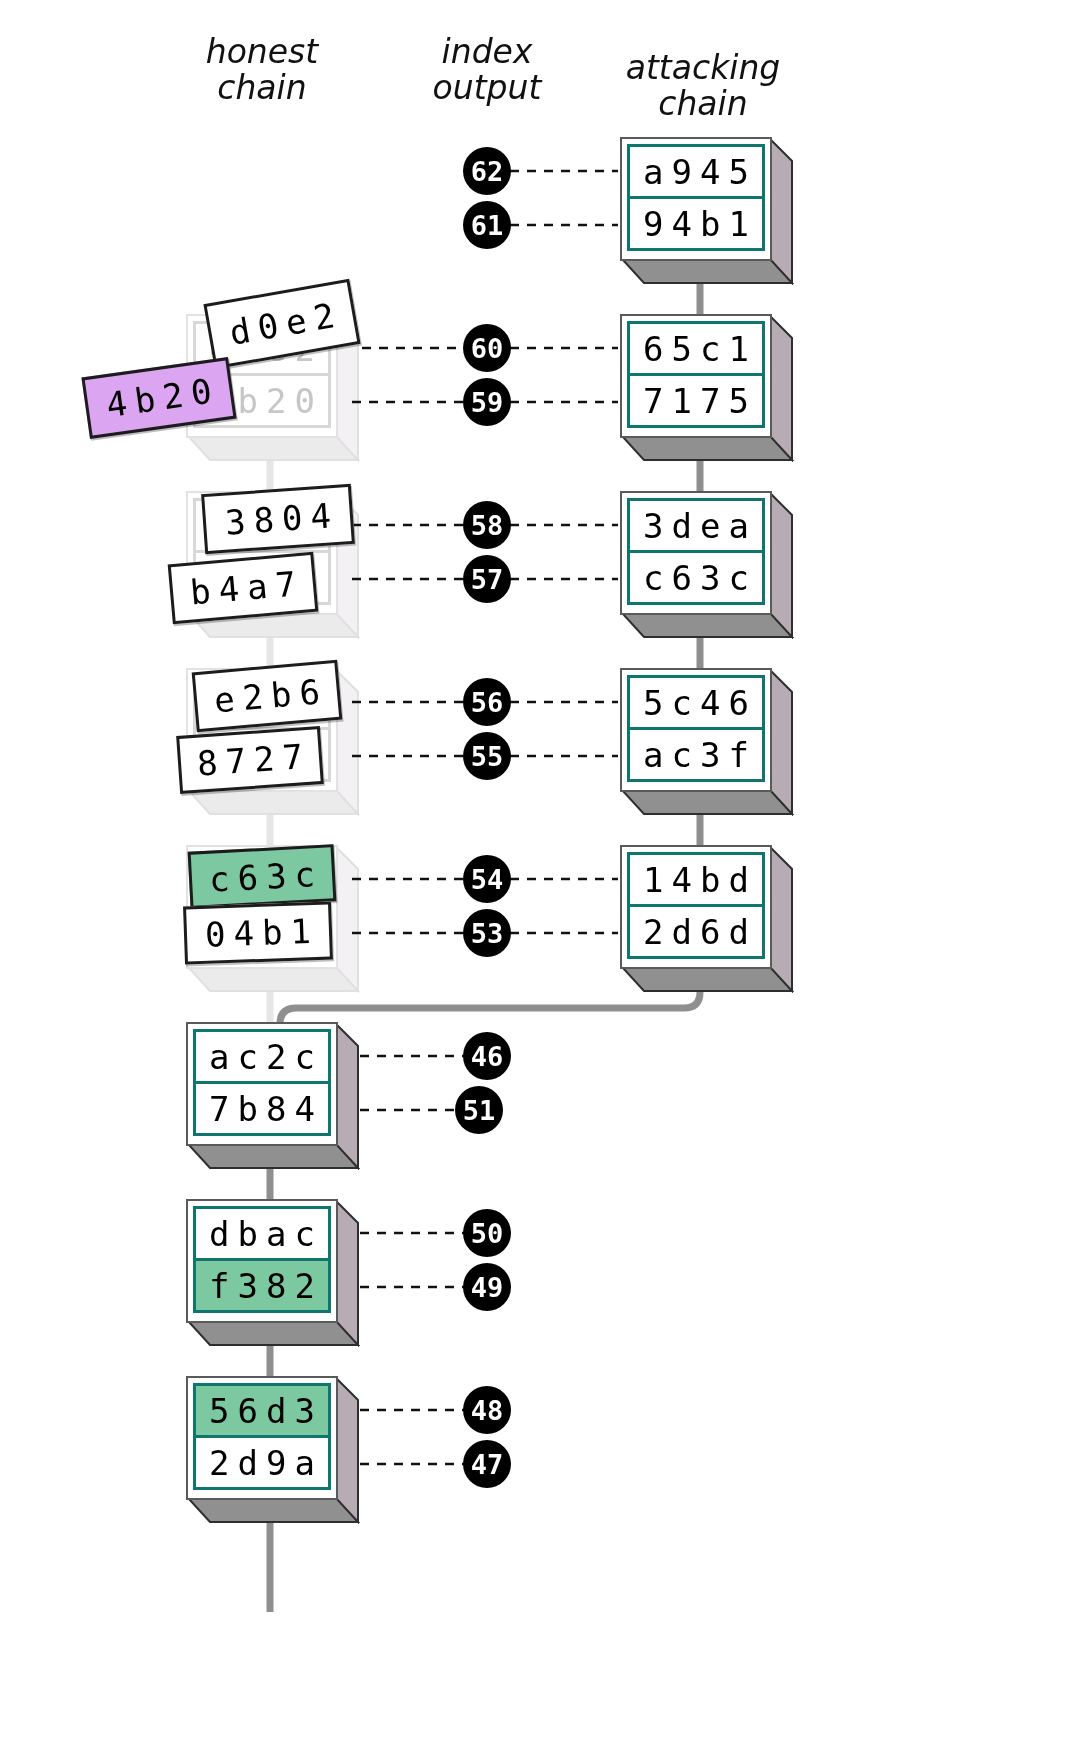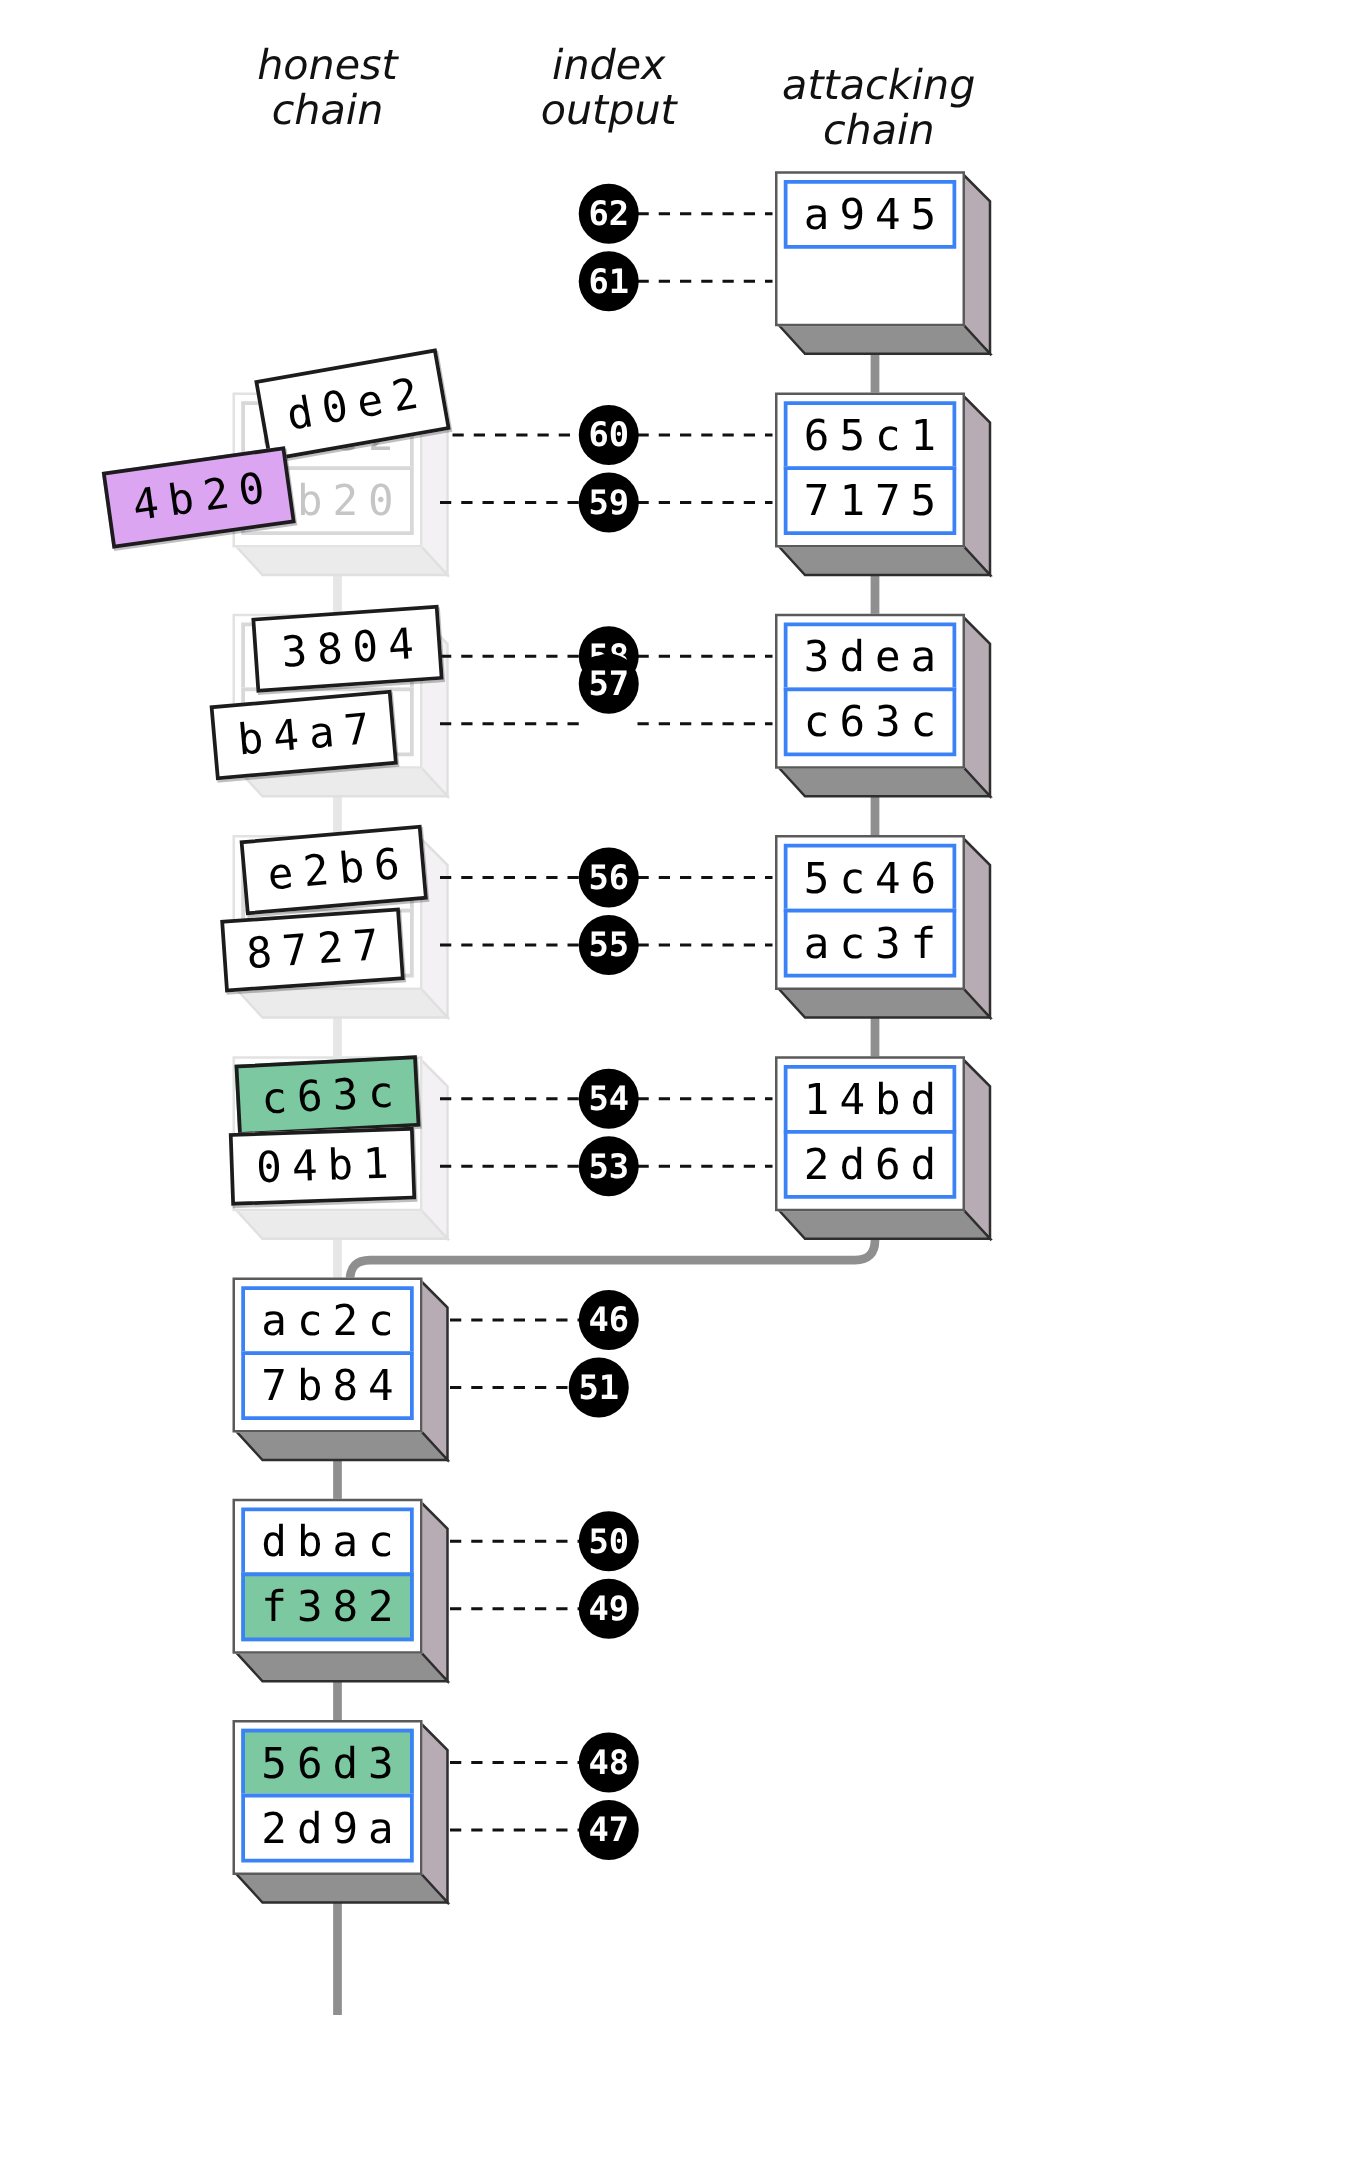--- a/index.html
+++ b/index.html
@@ -14,21 +14,21 @@
   }
   svg.layer{position:absolute;left:0;top:0;pointer-events:none;}
   
   .block3d{position:absolute;width:176px;height:148px;}
   .block3d svg{position:absolute;left:0;top:0;}
   .boxface{
     position:absolute;left:0;top:0;width:152px;height:124px;box-sizing:border-box;
     border:2px solid #5a5a5a;background:#fff;padding:5px;
   }
   .cell{
-    box-sizing:border-box;height:55px;border:3px solid #3b82f6;background:#fff;
+    box-sizing:border-box;height:55px;border:3px solid #0f766e;background:#fff;
     display:flex;align-items:center;justify-content:center;
     font-size:34px;color:#000;
   }
   .cell + .cell{margin-top:-3px;}
   .cell span{letter-spacing:8px;margin-right:-8px;white-space:nowrap;}
   .cell.green{background:#7cc8a0;}
   
   .ghost .boxface{border-color:#e2e2e2;}
   .ghost .cell{border-color:#d8d8d8;color:#c6c6c6;}
   .face-right{fill:#b7acb4;stroke:#2e2e2e;stroke-width:2;}
@@ -86,20 +86,23 @@
 
   <div id="blocks">
       <div class="block3d" style="left: 620px; top: 137px;">
         <svg width="176" height="148">
           <polygon points="150,2 172,24 172,146 150,124" class="face-right"></polygon>
           <polygon points="2,122 150,122 172,146 24,146" class="face-bottom"></polygon>
         </svg>
         <div class="boxface">
           <div class="cell">
             <span>a945</span>
+          </div>
+          <div class="cell">
+            <span>94b1</span>
           </div>
         </div>
       </div>
       <div class="block3d" style="left: 620px; top: 314px;">
         <svg width="176" height="148">
           <polygon points="150,2 172,24 172,146 150,124" class="face-right"></polygon>
           <polygon points="2,122 150,122 172,146 24,146" class="face-bottom"></polygon>
         </svg>
         <div class="boxface">
           <div class="cell">
@@ -304,21 +307,21 @@
       <div class="tlabel" style="left: 184px; top: 904px; width: 148px; height: 58px; transform: rotate(-2deg);">
         <span>04b1</span>
       </div>
     </div>
   <div id="badges">
       <div class="badge" style="left: 463px; top: 147px;">62</div>
       <div class="badge" style="left: 463px; top: 201px;">61</div>
       <div class="badge" style="left: 463px; top: 324px;">60</div>
       <div class="badge" style="left: 463px; top: 378px;">59</div>
       <div class="badge" style="left: 463px; top: 501px;">58</div>
-      <div class="badge" style="left: 463px; top: 523px;">57</div>
+      <div class="badge" style="left: 463px; top: 555px;">57</div>
       <div class="badge" style="left: 463px; top: 678px;">56</div>
       <div class="badge" style="left: 463px; top: 732px;">55</div>
       <div class="badge" style="left: 463px; top: 855px;">54</div>
       <div class="badge" style="left: 463px; top: 909px;">53</div>
       <div class="badge" style="left: 463px; top: 1032px;">46</div>
       <div class="badge" style="left: 455px; top: 1086px;">51</div>
       <div class="badge" style="left: 463px; top: 1209px;">50</div>
       <div class="badge" style="left: 463px; top: 1263px;">49</div>
       <div class="badge" style="left: 463px; top: 1386px;">48</div>
       <div class="badge" style="left: 463px; top: 1440px;">47</div>

